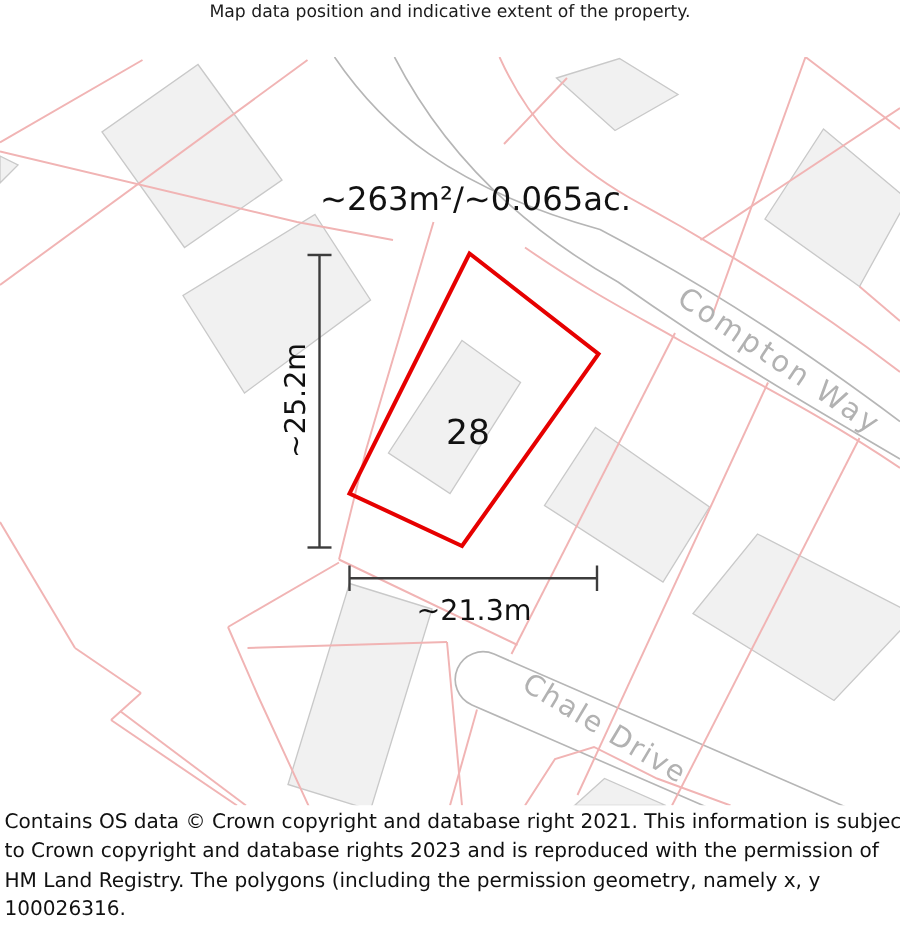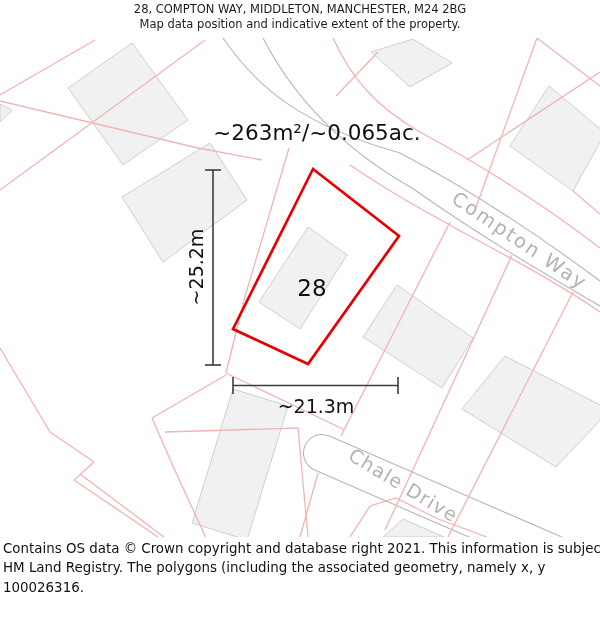--- a/index.html
+++ b/index.html
@@ -18,21 +18,20 @@
     position:absolute;top:537px;left:0;width:600px;height:88px;
     background:#ffffff;z-index:3;padding:2px 4px 0 3px;box-sizing:border-box;
   }
   .footer .fline{font-size:13.4px;line-height:19.3px;color:#111;white-space:nowrap;}
   svg text{font-family:"DejaVu Sans", sans-serif;}
 </style>
 </head>
 <body>
 
 <div class="header">
-  <div class="title">28, COMPTON WAY, MIDDLETON, MANCHESTER, M24 2BG</div>
   <div class="subtitle">Map data position and indicative extent of the property.</div>
 </div>
 
 <div class="map-wrap">
 <svg width="600" height="499" viewBox="0 38 600 499" xmlns="http://www.w3.org/2000/svg">
 
   <g>
     <path d="M 223,38 C 255,85 300,125 400,153 C 480,195 545,240 600,281 L 600,306 C 540,271 480,236 412,188 C 345,150 295,100 263,38 Z" fill="#ffffff" stroke="none"></path>
     <path d="M 223,38 C 255,85 300,125 400,153 C 480,195 545,240 600,281" fill="none" stroke="#b6b6b6" stroke-width="1.1"></path>
     <path d="M 263,38 C 295,100 345,150 412,188 C 480,236 540,271 600,306" fill="none" stroke="#b6b6b6" stroke-width="1.1"></path>
@@ -98,15 +97,16 @@
   <text transform="rotate(-90 197 267)" x="197" y="273" text-anchor="middle" font-size="19" fill="#111">~25.2m</text>
   <text x="316" y="413" text-anchor="middle" font-size="19" fill="#111">~21.3m</text>
   <text x="312" y="296" text-anchor="middle" font-size="23" fill="#111">28</text>
   <text transform="translate(516 246) rotate(34)" text-anchor="middle" font-size="19.5" letter-spacing="2" fill="#b2b2b2">Compton Way</text>
   <text transform="translate(400 491) rotate(31)" text-anchor="middle" font-size="19" letter-spacing="1.2" fill="#b2b2b2">Chale Drive</text>
 </svg>
 </div>
 
 <div class="footer">
   <div class="fline">Contains OS data © Crown copyright and database right 2021. This information is subject</div>
-  <div class="fline">HM Land Registry. The polygons (including the associated geometry, namely x, y</div>
+  <div class="fline">to Crown copyright and database rights 2023 and is reproduced with the permission of</div>
+  <div class="fline">HM Land Registry. The polygons (including the permission geometry, namely x, y</div>
   <div class="fline">100026316.</div>
 </div>
 
 </body></html>

